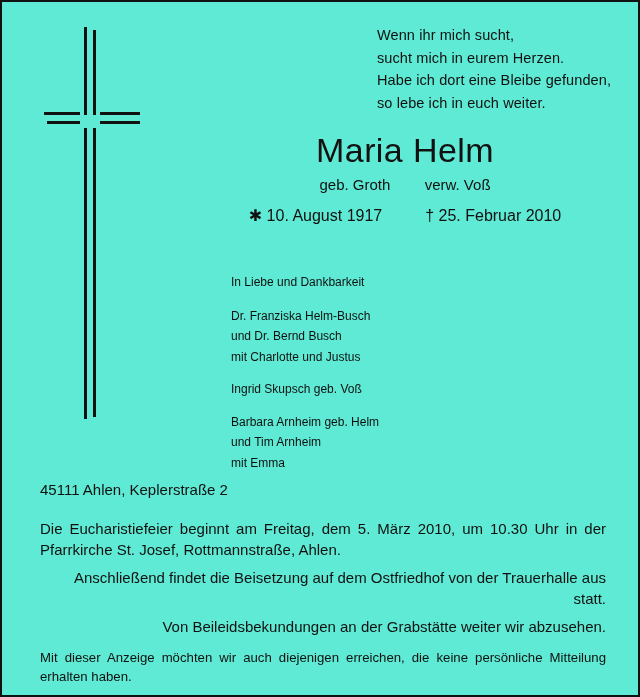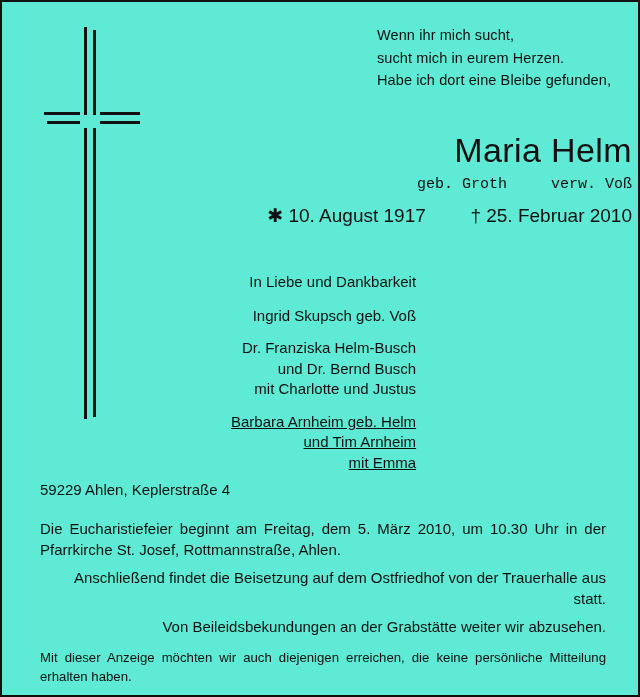--- a/index.html
+++ b/index.html
@@ -57,57 +57,56 @@
     top: 22px;
     font-size: 14.5px;
     line-height: 22.5px;
     letter-spacing: 0.1px;
     white-space: nowrap;
   }
   .poem div { white-space: nowrap; }
 
   .nameblock {
     position: absolute;
-    left: 0;
+    left: 8px;
     top: 128px;
     width: 470px;
-    text-align: right;
+    text-align: center;
   }
   .person-name {
     font-size: 34px;
     font-weight: 400;
     letter-spacing: 0.4px;
     line-height: 40px;
     margin: 0;
   }
   .name-alt {
     margin-top: 5px;
     font-size: 15px;
     line-height: 20px;
-    font-family: Liberation Mono, monospace;
   }
   .name-alt .gap { display: inline-block; width: 26px; }
   .dates {
     margin-top: 11px;
-    font-size: 19px;
+    font-size: 16px;
     line-height: 20px;
   }
   .dates .gap { display: inline-block; width: 34px; }
 
   .familyblock {
     position: absolute;
     left: 69px;
     top: 270px;
-    font-size: 15px;
+    font-size: 12px;
     line-height: 20.5px;
-    text-align: right;
+    text-align: left;
   }
   .fam-lead { margin-bottom: 13px; }
   .fam-group { margin-bottom: 12px; }
-  .fam-group:last-child { margin-bottom: 12px; text-decoration: underline; }
+  .fam-group:last-child { margin-bottom: 12px; }
   .fam-group div { white-space: nowrap; }
 
   
   .lower {
     position: absolute;
     left: 38px;
     top: 478px;
     width: 566px;
   }
   .address {
@@ -158,20 +157,21 @@
         </g>
       </svg>
     </div>
 
     <div class="rightcol">
 
       <div class="poem">
         <div>Wenn ihr mich sucht,</div>
         <div>sucht mich in eurem Herzen.</div>
         <div>Habe ich dort eine Bleibe gefunden,</div>
+        <div>so lebe ich in euch weiter.</div>
       </div>
 
       <div class="nameblock">
         <div class="person-name">Maria Helm</div>
         <div class="name-alt">
           <span>geb. Groth</span>
           <span class="gap"></span>
           <span>verw. Voß</span>
         </div>
         <div class="dates">
@@ -180,40 +180,40 @@
           <span class="gap"></span>
           <span>†</span>
           <span>25. Februar 2010</span>
         </div>
       </div>
 
       <div class="familyblock">
         <div class="fam-lead">In Liebe und Dankbarkeit</div>
 
         <div class="fam-group">
-          <div>Ingrid Skupsch geb. Voß</div>
-        </div>
-
-        <div class="fam-group">
           <div>Dr. Franziska Helm-Busch</div>
           <div>und Dr. Bernd Busch</div>
           <div>mit Charlotte und Justus</div>
+        </div>
+
+        <div class="fam-group">
+          <div>Ingrid Skupsch geb. Voß</div>
         </div>
 
         <div class="fam-group">
           <div>Barbara Arnheim geb. Helm</div>
           <div>und Tim Arnheim</div>
           <div>mit Emma</div>
         </div>
       </div>
 
     </div>
   </div>
 
   <div class="lower">
-    <div class="address">59229 Ahlen, Keplerstraße 4</div>
+    <div class="address">45111 Ahlen, Keplerstraße 2</div>
     <div class="para">Die Eucharistiefeier beginnt am Freitag, dem 5. März 2010, um 10.30 Uhr in der Pfarrkirche St. Josef, Rottmannstraße, Ahlen.</div>
     <div class="para nojust">Anschließend findet die Beisetzung auf dem Ostfriedhof von der Trauerhalle aus statt.</div>
     <div class="para nojust">Von Beileidsbekundungen an der Grabstätte weiter wir abzusehen.</div>
     <div class="para small">Mit dieser Anzeige möchten wir auch diejenigen erreichen, die keine persönliche Mitteilung erhalten haben.</div>
   </div>
 
 </div>
 
 </body></html>

